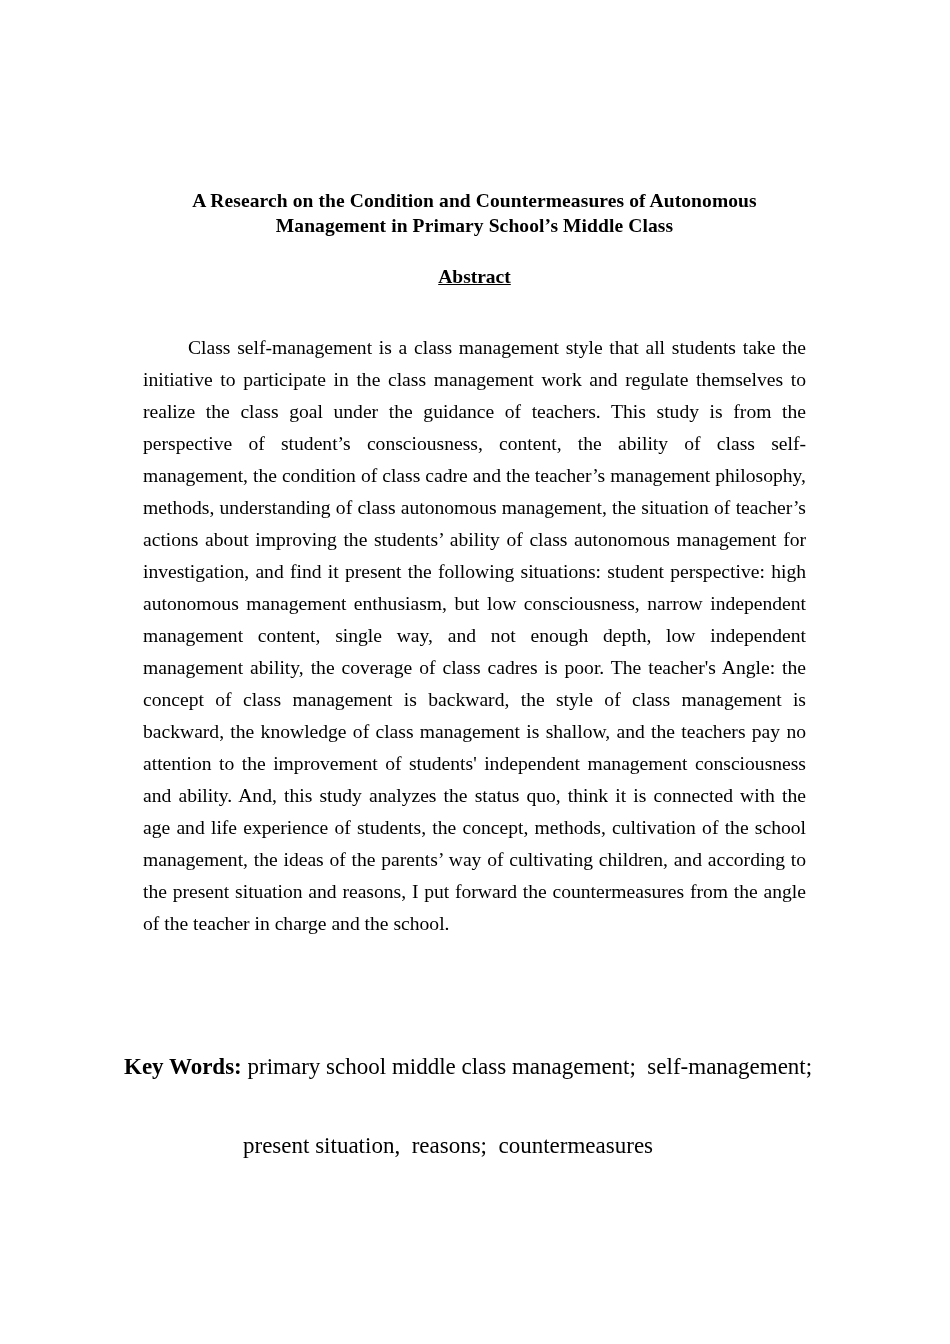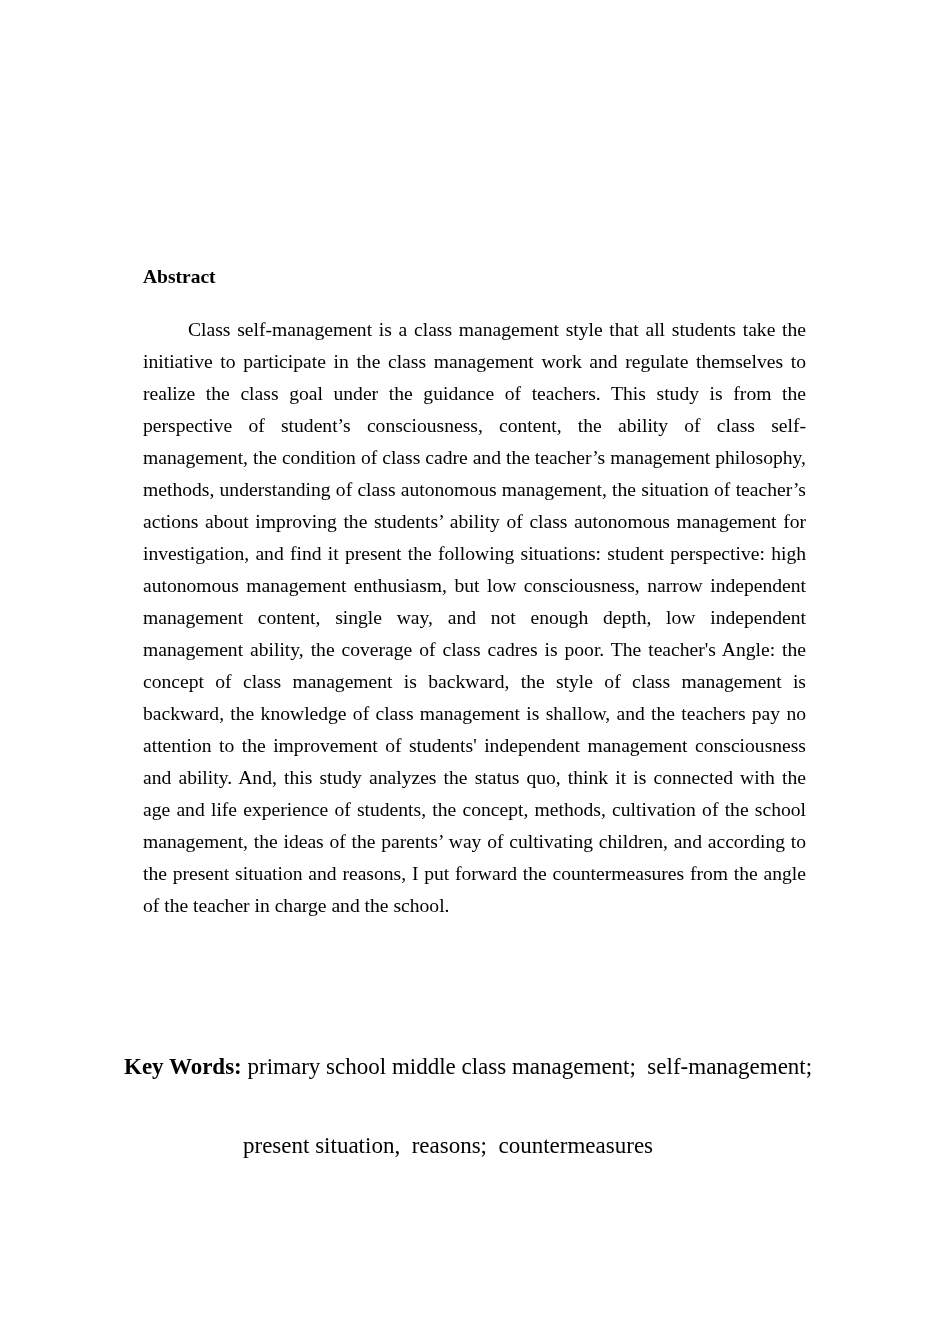--- a/index.html
+++ b/index.html
@@ -26,29 +26,30 @@
     font-weight: bold;
     font-size: 19.5px;
     line-height: 25px;
     letter-spacing: 0.1px;
   }
   .abstract-heading {
     position: absolute;
     left: 143px;
     top: 264px;
     width: 663px;
-    text-align: left;
+    text-align: center;
     font-weight: bold;
     font-size: 19.5px;
     line-height: 26px;
+    text-decoration: underline;
   }
   .abstract-body {
     position: absolute;
     left: 143px;
-    top: 314px;
+    top: 332px;
     width: 663px;
     text-align: justify;
     text-justify: inter-word;
     font-size: 19.6px;
     line-height: 32px;
     text-indent: 45px;
     hyphens: none;
   }
   .keywords {
     position: absolute;
@@ -66,20 +67,21 @@
     padding-left: 119px;
     margin-top: 42px;
   }
   .nowrap-sp { white-space: pre; }
 </style>
 </head>
 <body>
 
 <div class="page">
 
+  <div class="title-block">A Research on the Condition and Countermeasures of Autonomous Management in Primary School’s Middle Class</div>
 
   <div class="abstract-heading">Abstract</div>
 
   <div class="abstract-body">Class self-management is a class management style that all students take the initiative to participate in the class management work and regulate themselves to realize the class goal under the guidance of teachers. This study is from the perspective of student’s consciousness, content, the ability of class self-management, the condition of class cadre and the teacher’s management philosophy, methods, understanding of class autonomous management, the situation of teacher’s actions about improving the students’ ability of class autonomous management for investigation, and find it present the following situations: student perspective: high autonomous management enthusiasm, but low consciousness, narrow independent management content, single way, and not enough depth, low independent management ability, the coverage of class cadres is poor. The teacher's Angle: the concept of class management is backward, the style of class management is backward, the knowledge of class management is shallow, and the teachers pay no attention to the improvement of students' independent management consciousness and ability. And, this study analyzes the status quo, think it is connected with the age and life experience of students, the concept, methods, cultivation of the school management, the ideas of the parents’ way of cultivating children, and according to the present situation and reasons, I put forward the countermeasures from the angle of the teacher in charge and the school.</div>
 
   <div class="keywords">
     <span class="keywords-label nowrap-sp">Key Words:</span><span class="nowrap-sp"> primary school middle class management;  self-management;</span>
     <span class="keywords-line2 nowrap-sp">present situation,  reasons;  countermeasures</span>
   </div>
 

